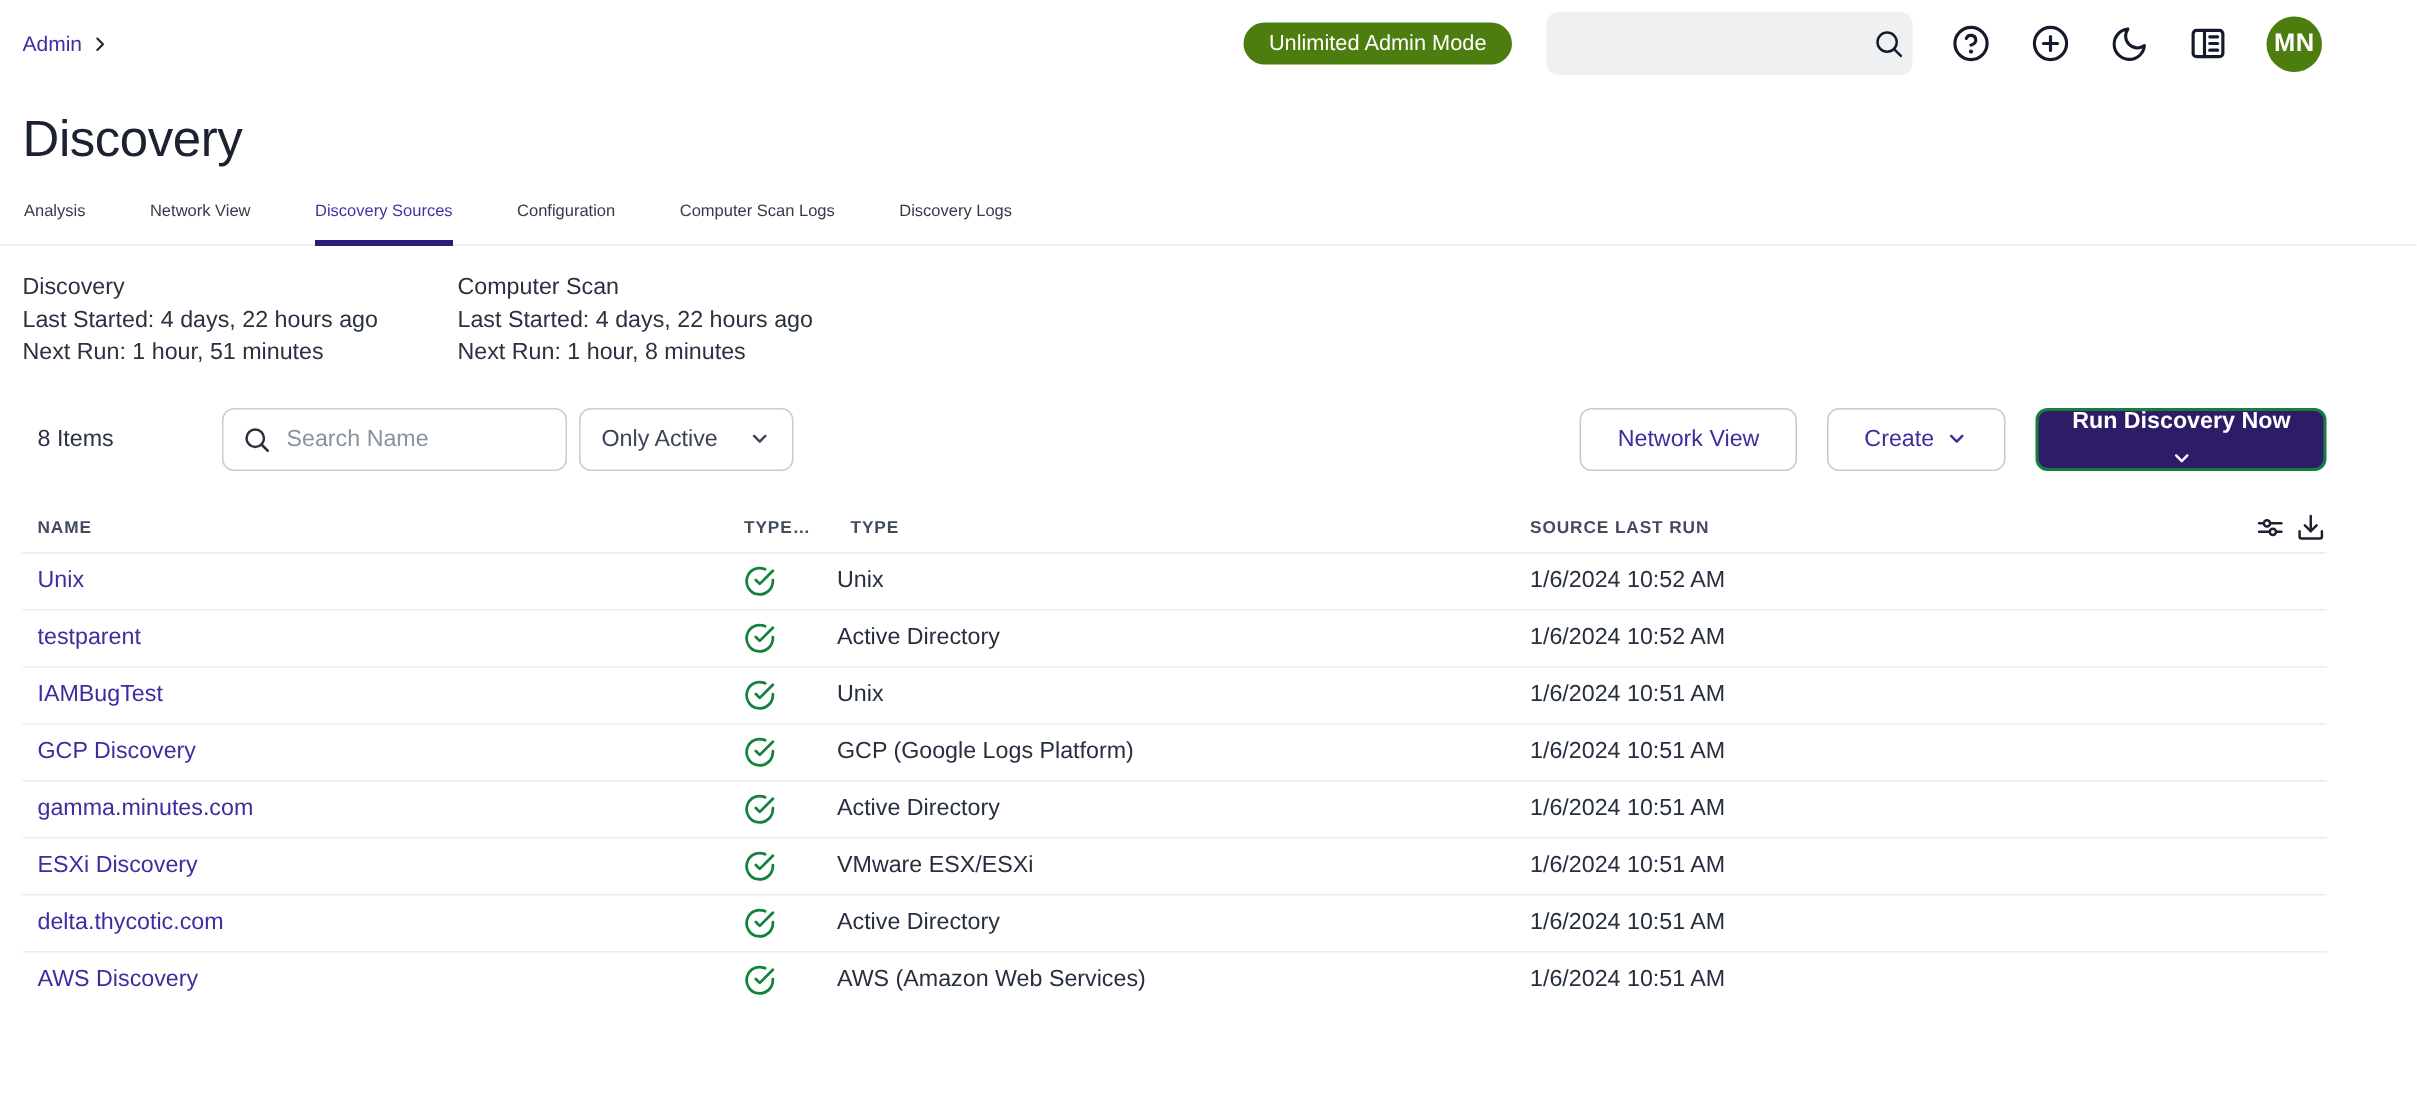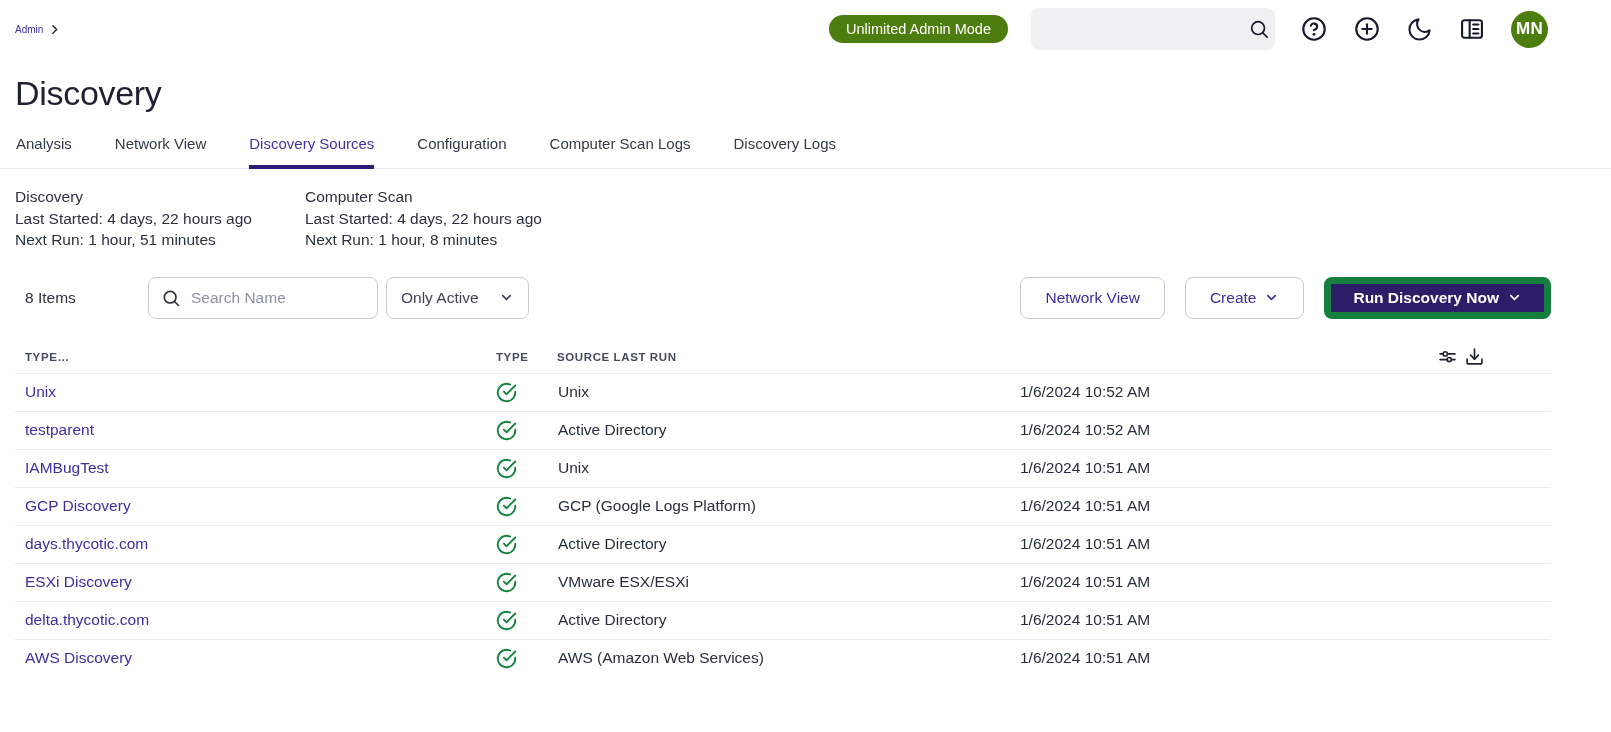--- a/index.html
+++ b/index.html
@@ -7,21 +7,21 @@
   body {
     width:1611px; height:732px; overflow:hidden;
     background:#ffffff; color:#222a38;
     font-family:"Liberation Sans", sans-serif;
     font-size:15.5px;
   }
   svg { display:block; }
 
   
   .topbar { height:58px; display:flex; align-items:center; padding:0 63px 0 15px; }
-  .breadcrumb { display:flex; align-items:center; gap:5px; color:#3b2fa3; font-size:10px; cursor:pointer; }
+  .breadcrumb { display:flex; align-items:center; gap:5px; color:#3b2fa3; font-size:14px; cursor:pointer; }
   .breadcrumb .crumb { color:#3b2fa3; }
   .topbar-right { margin-left:auto; display:flex; align-items:center; gap:25px; }
   .admin-pill {
     background:#4d7c0f; color:#ffffff; font-size:14.5px; font-weight:400;
     padding:6px 17px; border-radius:16px; white-space:nowrap; margin-right:-2px;
   }
   .topbar-search {
     width:244px; height:42px; background:#eef0f2; border-radius:8px;
     display:flex; align-items:center; padding:0 12px 0 14px;
   }
@@ -33,21 +33,21 @@
   .avatar {
     width:37px; height:37px; border-radius:50%; background:#4d7c0f; color:#fff;
     font-size:17px; font-weight:600; display:flex; align-items:center; justify-content:center;
     cursor:pointer; letter-spacing:.3px;
   }
 
   
   .page-title { font-size:34px; font-weight:400; color:#1d2233; margin:16px 0 0 15px; letter-spacing:-0.3px; }
   .tabs { display:flex; gap:43px; padding-left:16px; margin-top:12px; border-bottom:1px solid #e9eaee; }
   .tab {
-    padding:10px 0 13px; font-size:15px; color:#333a49; cursor:pointer;
+    padding:10px 0 13px; font-size:11px; color:#333a49; cursor:pointer;
     border-bottom:4px solid transparent; margin-bottom:-1px; white-space:nowrap;
   }
   .tab.active { color:#4334a4; border-bottom-color:#2c1d7d; }
 
   
   .schedules { display:flex; margin:17px 0 0 15px; }
   .schedule { width:290px; }
   .schedule div { line-height:21.5px; color:#2a3140; font-size:15.5px; }
 
   
@@ -67,21 +67,21 @@
     display:flex; align-items:center; gap:20px; padding:0 14px; color:#3d4456; cursor:pointer;
     background:#fff; white-space:nowrap;
   }
   .toolbar-right { margin-left:auto; display:flex; align-items:center; gap:20px; }
   .btn {
     height:42px; border-radius:8px; font-family:"Liberation Sans", sans-serif;
     font-size:15.5px; display:flex; align-items:center; justify-content:center; gap:8px;
     cursor:pointer; white-space:nowrap;
   }
   .btn-outline { background:#fff; border:1px solid #c9c8d9; color:#3b2fa0; font-weight:500; padding:0 24px; }
-  .btn-primary { background:#2d1d69; border:7px solid #15803d; color:#ffffff; font-weight:700; padding:0 22px; }
+  .btn-primary { background:#2d1d69; border:2px solid #15803d; color:#ffffff; font-weight:700; padding:0 22px;flex-direction:column; }
 
   
   .table { margin-top:22px; padding:0 60px 0 15px; }
   .tgrid { display:grid; grid-template-columns:471px 71px 463px 1fr 66px; align-items:center; }
   .thead { height:32px; color:#434c5e; font-size:11.5px; font-weight:700; letter-spacing:.6px; }
   .thead .cell { padding-left:10px; overflow:hidden; white-space:nowrap; }
   .thead .cell.lastrun { padding-left:0; }
   .thead .icons { display:flex; justify-content:flex-end; align-items:center; gap:6px; color:#1d2330; }
   .trow { height:38px; border-top:1px solid #e9ebee; }
   .trow .name { padding-left:10px; }
@@ -212,20 +212,21 @@
         <svg width="15" height="15" viewBox="0 0 24 24" fill="none" stroke="#ffffff" stroke-width="2.6" stroke-linecap="round" stroke-linejoin="round">
             <polyline points="6 9 12 15 18 9"></polyline>
           </svg>
       </span>
     </button>
   </div>
 </div>
 
 <div class="table">
   <div class="tgrid thead">
+    <div class="cell">NAME</div>
     <div class="cell">TYPE…</div>
     <div class="cell">TYPE</div>
     <div class="cell lastrun">SOURCE LAST RUN</div>
     <div class="icons">
       <button class="icon-btn">
         <span>
           <svg width="21" height="21" viewBox="0 0 24 24" fill="none" stroke="#1d2330" stroke-width="1.9" stroke-linecap="round">
               <line x1="3.5" y1="9" x2="20.5" y2="9"></line>
               <circle cx="9.5" cy="9" r="2.4" fill="#ffffff"></circle>
               <line x1="3.5" y1="15.5" x2="20.5" y2="15.5"></line>
@@ -295,21 +296,21 @@
               <path d="M22 11.08V12a10 10 0 1 1-5.93-9.14"></path>
               <polyline points="22 4 12 14.01 9 11.01"></polyline>
             </svg>
           </span>
         </div>
         <div class="type">GCP (Google Logs Platform)</div>
         <div class="lastrun">1/6/2024 10:51 AM</div>
         <div></div>
       </div>
       <div class="tgrid trow">
-        <div class="name"><a>days.thycotic.com</a></div>
+        <div class="name"><a>gamma.minutes.com</a></div>
         <div class="active-cell">
           <span>
             <svg width="21" height="21" viewBox="0 0 24 24" fill="none" stroke="#12823c" stroke-width="2.1" stroke-linecap="round" stroke-linejoin="round">
               <path d="M22 11.08V12a10 10 0 1 1-5.93-9.14"></path>
               <polyline points="22 4 12 14.01 9 11.01"></polyline>
             </svg>
           </span>
         </div>
         <div class="type">Active Directory</div>
         <div class="lastrun">1/6/2024 10:51 AM</div>

